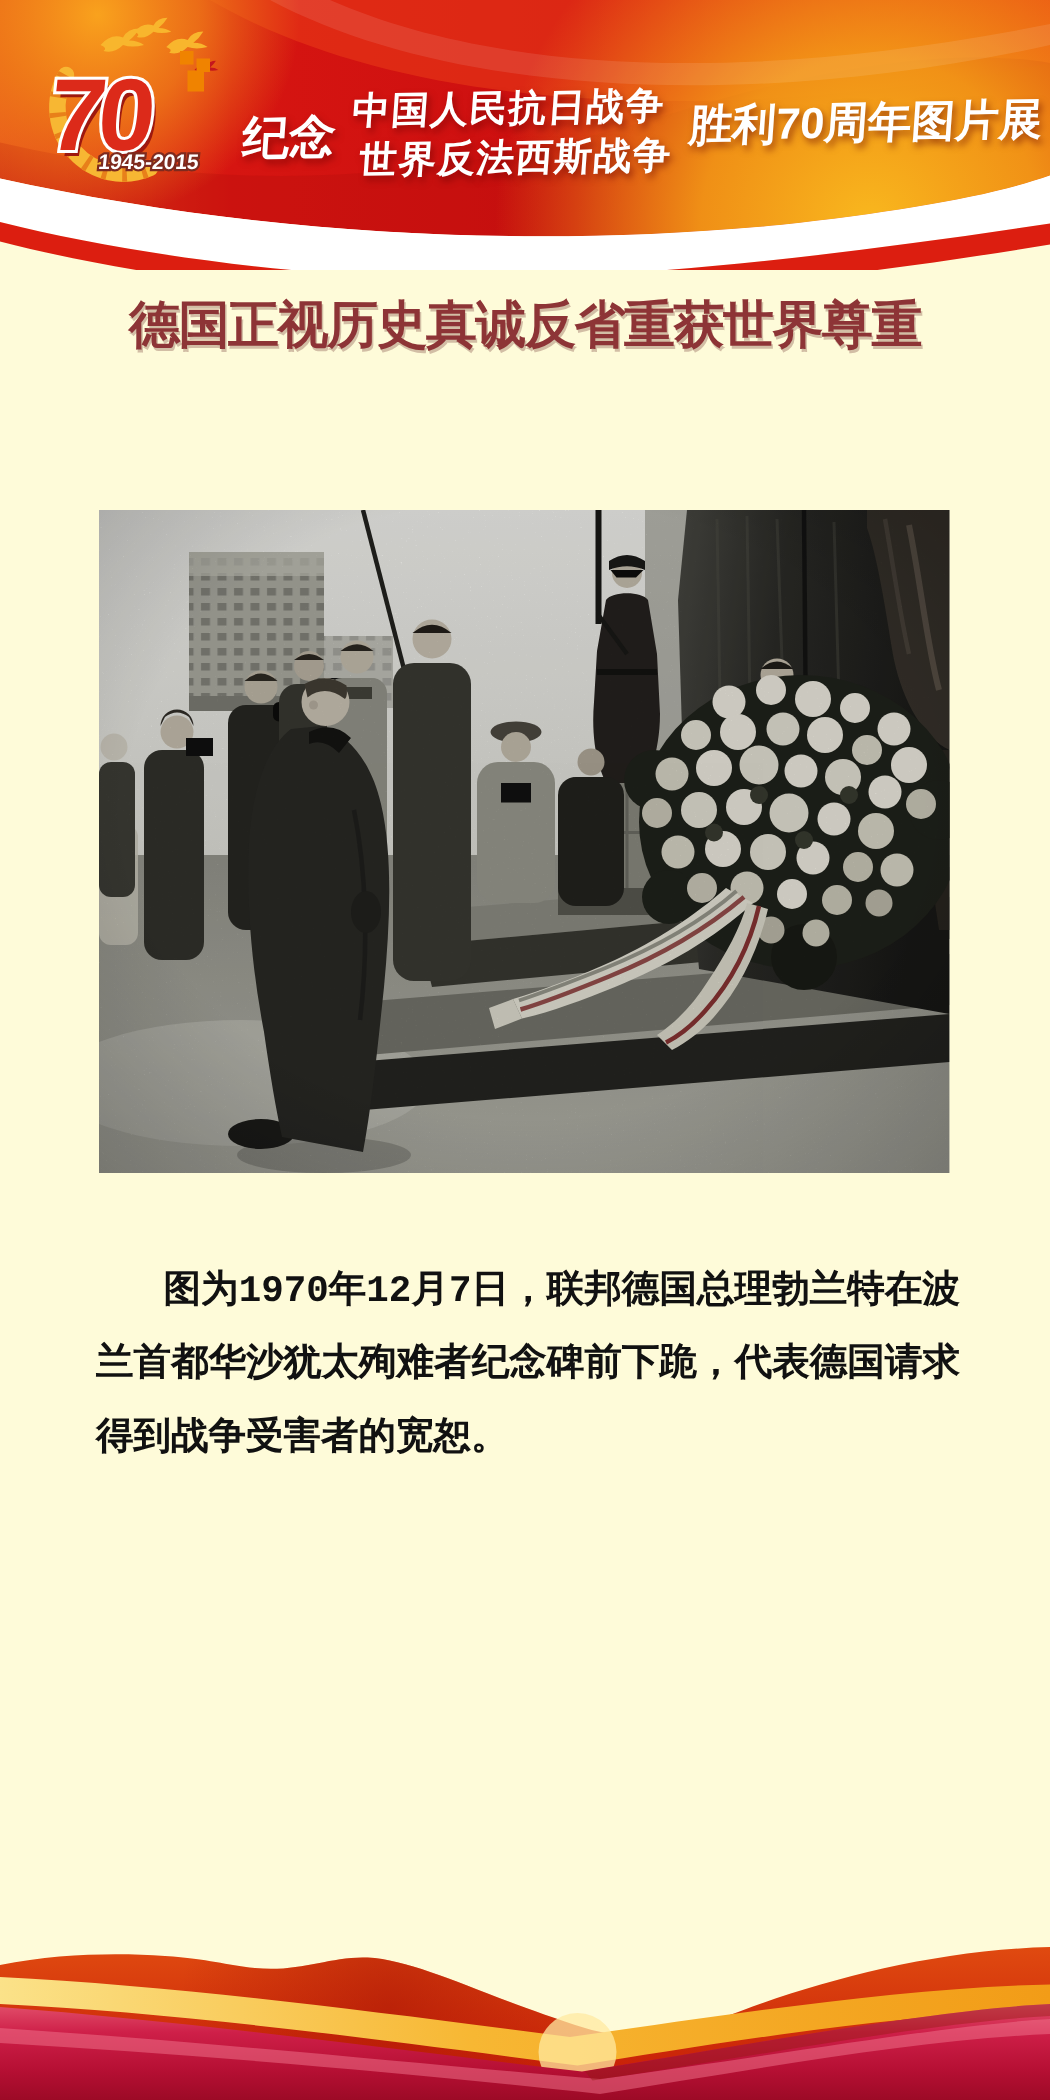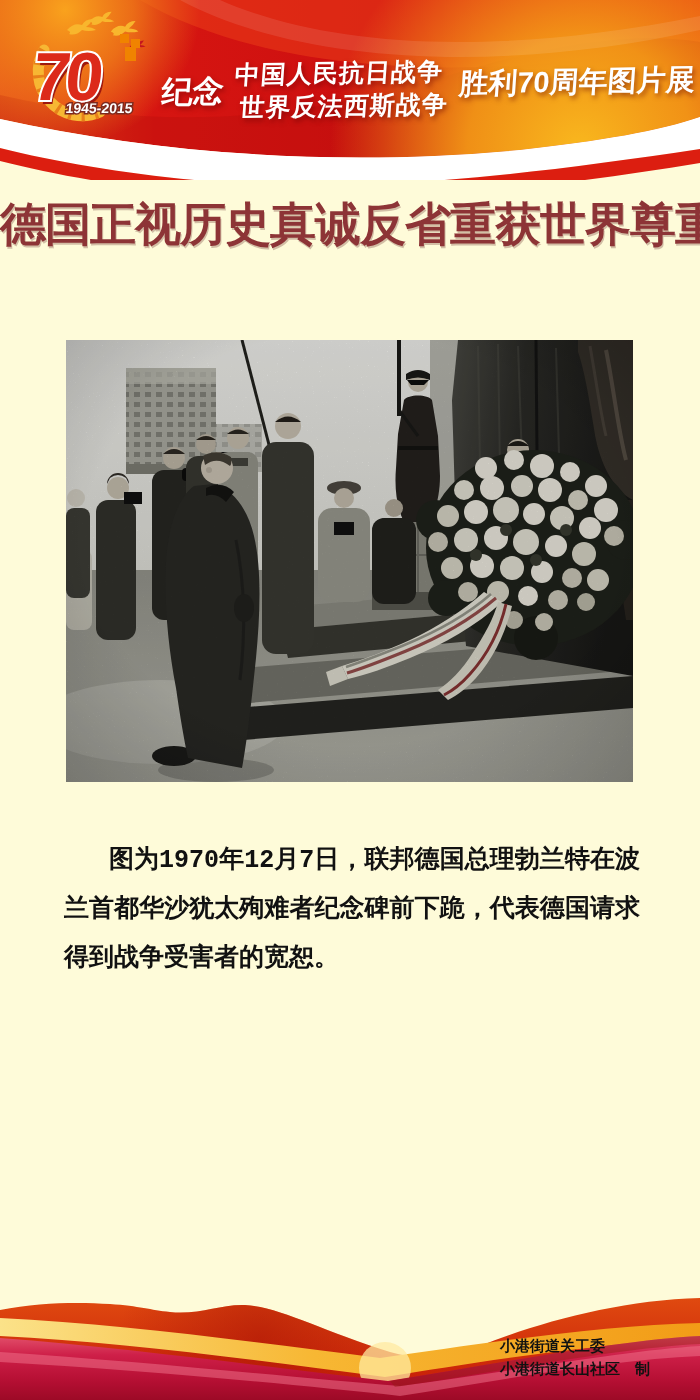--- a/index.html
+++ b/index.html
@@ -19,22 +19,22 @@
     transform:skewX(-5deg) rotate(-1deg);
     text-shadow:2px 3px 5px rgba(100,0,0,.55);
     white-space:nowrap;
   }
   .slogan-prefix{font-size:31px;}
   .war{display:flex;flex-direction:column;line-height:33px;font-size:25px;letter-spacing:1px;}
   .war-line2{margin-left:7px;}
   .slogan-suffix{font-size:29px;margin-top:-6px;letter-spacing:0;}
   
   .page-title{
-    position:absolute;left:0;right:0;top:194px;margin:0;
-    font-size:46px;font-weight:900;color:#8D3436;letter-spacing:-1px;
+    position:absolute;left:0;right:0;top:194px;margin:0;text-align:center;
+    font-size:34px;font-weight:900;color:#8D3436;letter-spacing:-1px;
     text-shadow:1px 2px 0 rgba(96,32,32,.28);
     white-space:nowrap;
   }
   
   .photo{position:absolute;left:66px;top:340px;width:567px;height:442px;margin:0;}
   .photo svg{display:block;}
   
   .caption{
     position:absolute;left:64px;top:836px;width:576px;margin:0;
     font-size:25px;line-height:49px;font-weight:bold;color:#111;
@@ -349,18 +349,14 @@
     </defs>
     <path d="M0,32 C40,24 80,24 110,26 C140,28 150,32 170,34 C200,37 220,26 245,27 C280,29 320,52 390,74 C420,83 450,80 480,68 C540,44 620,22 700,20 L700,122 L0,122 Z" fill="url(#fback)"></path>
     <path d="M0,32 C40,24 80,24 110,26 C140,28 150,32 170,34 C200,37 220,26 245,27 C280,29 320,52 390,74 L390,100 L0,100 Z" fill="url(#fshade)"></path>
     <path d="M0,40 C120,46 240,62 380,80 C480,66 600,47 700,45 L700,62 C600,64 480,84 385,99 C240,80 120,64 0,58 Z" fill="url(#fgold)"></path>
     <circle cx="385" cy="90" r="26" fill="#FFE9A0" opacity="0.75"></circle>
     <path d="M0,60 C130,70 260,88 388,103 C500,85 620,62 700,58 L700,122 L0,122 Z" fill="url(#ffront)"></path>
     <path d="M0,74 C150,84 300,100 400,108 C520,92 630,72 700,68 L700,78 C610,82 500,102 400,118 C290,106 140,92 0,84 Z" fill="#F2768D" opacity="0.5"></path>
     <path d="M390,103 C500,85 620,62 700,58 L700,66 C620,70 510,92 395,109 Z" fill="#8F1C10" opacity="0.4"></path>
   </svg>
 
-  <div class="credits">
-    <div>小港街道关工委</div>
-    <div>小港街道长山社区　制</div>
-  </div>
 
 </div>
 
 </body></html>

